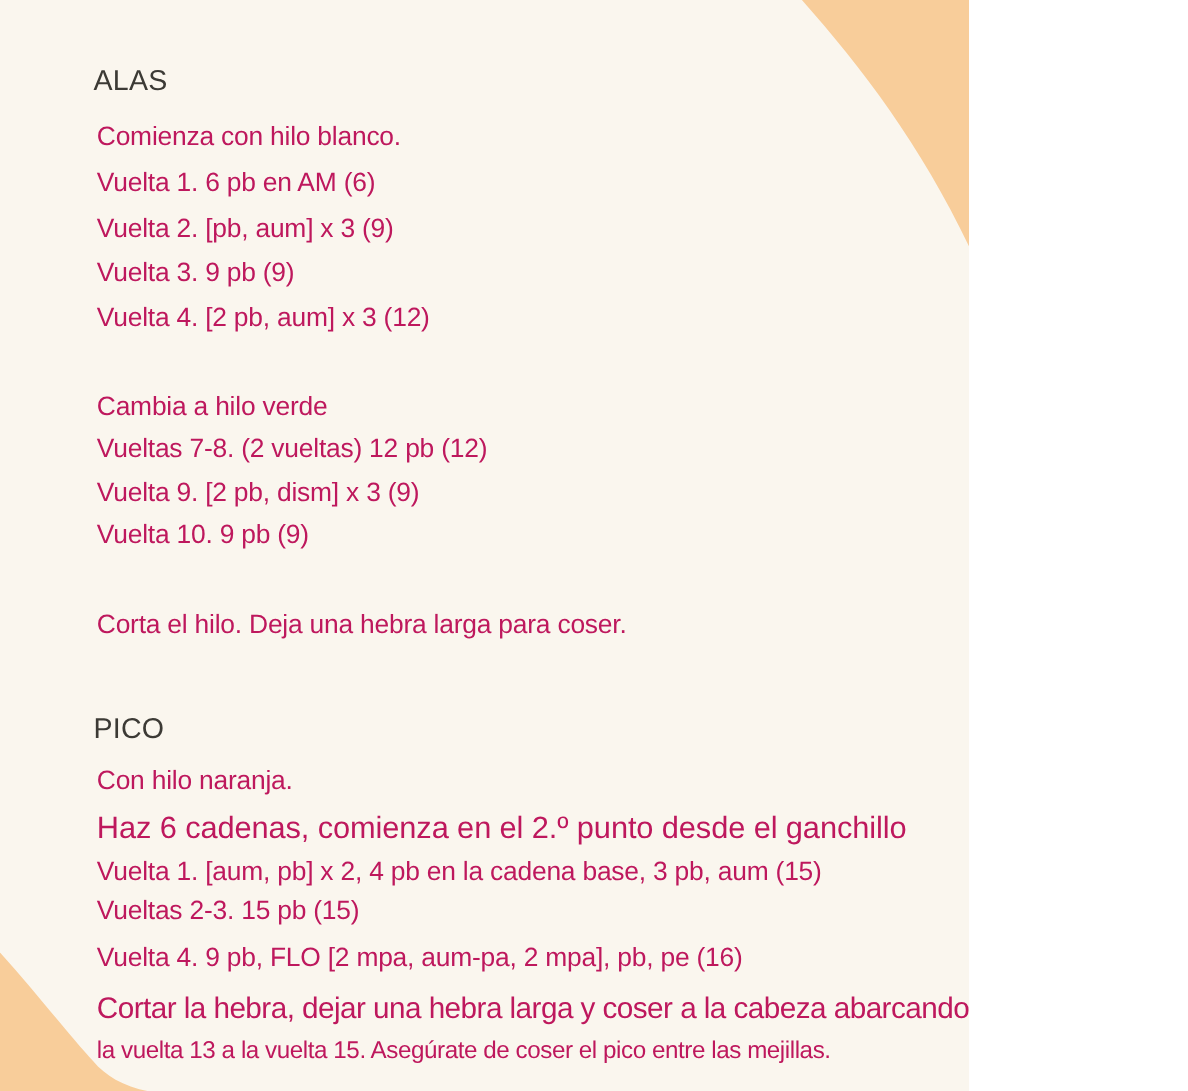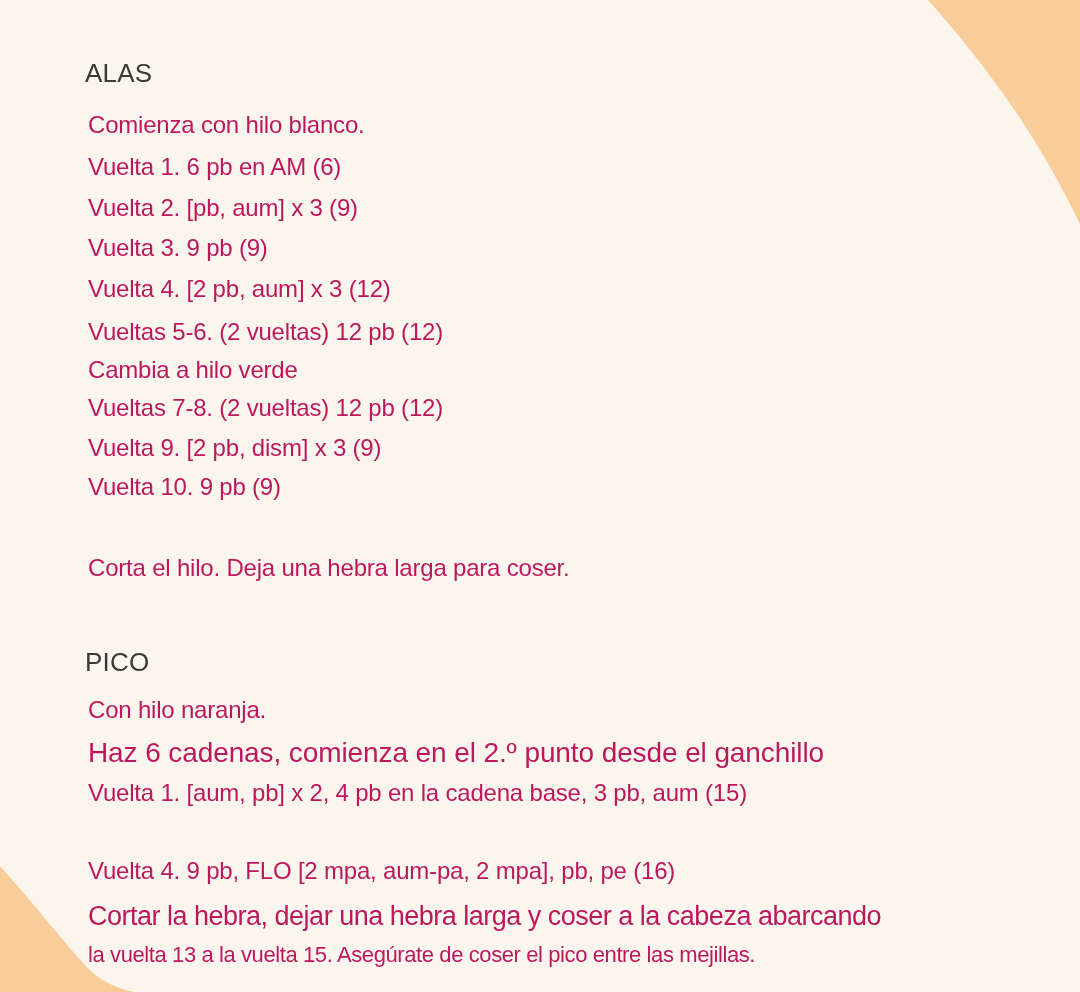--- a/index.html
+++ b/index.html
@@ -1,18 +1,18 @@
 <!DOCTYPE html>
 <html><head>
 <meta charset="utf-8">
 <style>
   html,body{margin:0;padding:0;}
   .page{
     position:relative;
-    width:1080px;
+    width:881px;
     height:992px;
     background:#faf6ee;
     overflow:hidden;
     font-family:"Liberation Sans", sans-serif;
   }
   .corner{position:absolute;pointer-events:none;}
   .corner.top-right{top:0;right:0;}
   .corner.bottom-left{bottom:0;left:0;}
   .line{
     position:absolute;
@@ -51,29 +51,29 @@
     <path d="M0,0 C35,39 62,74 85,99 C95,111 112,122 135,126 L0,126 Z" fill="#f8cd9a"></path>
   </svg>
 
   <h2 class="heading" style="top:58px">ALAS</h2>
 
   <p class="line" style="top:111px">Comienza con hilo blanco.</p>
   <p class="line" style="top:153px">Vuelta 1. 6 pb en AM (6)</p>
   <p class="line" style="top:194px">Vuelta 2. [pb, aum] x 3 (9)</p>
   <p class="line" style="top:234px">Vuelta 3. 9 pb (9)</p>
   <p class="line" style="top:275px">Vuelta 4. [2 pb, aum] x 3 (12)</p>
-  <p class="line" style="top:318px">Vueltas 5-6. (2 vueltas) 12 pb (12)</p>
   <p class="line" style="top:356px">Cambia a hilo verde</p>
   <p class="line" style="top:394px">Vueltas 7-8. (2 vueltas) 12 pb (12)</p>
   <p class="line" style="top:434px">Vuelta 9. [2 pb, dism] x 3 (9)</p>
   <p class="line" style="top:473px">Vuelta 10. 9 pb (9)</p>
   <p class="line" style="top:554px">Corta el hilo. Deja una hebra larga para coser.</p>
 
   <h2 class="heading" style="top:647px">PICO</h2>
 
   <p class="line" style="top:696px">Con hilo naranja.</p>
   <p class="line sm" style="top:737px">Haz 6 cadenas, comienza en el 2.º punto desde el ganchillo</p>
   <p class="line" style="top:779px">Vuelta 1. [aum, pb] x 2, 4 pb en la cadena base, 3 pb, aum (15)</p>
+  <p class="line" style="top:814px">Vueltas 2-3. 15 pb (15)</p>
   <p class="line" style="top:857px">Vuelta 4. 9 pb, FLO [2 mpa, aum-pa, 2 mpa], pb, pe (16)</p>
   <p class="line lg" style="top:901px">Cortar la hebra, dejar una hebra larga y coser a la cabeza abarcando</p>
   <p class="line smw" style="top:942px">la vuelta 13 a la vuelta 15. Asegúrate de coser el pico entre las mejillas.</p>
 
 </div>
 
 </body></html>

